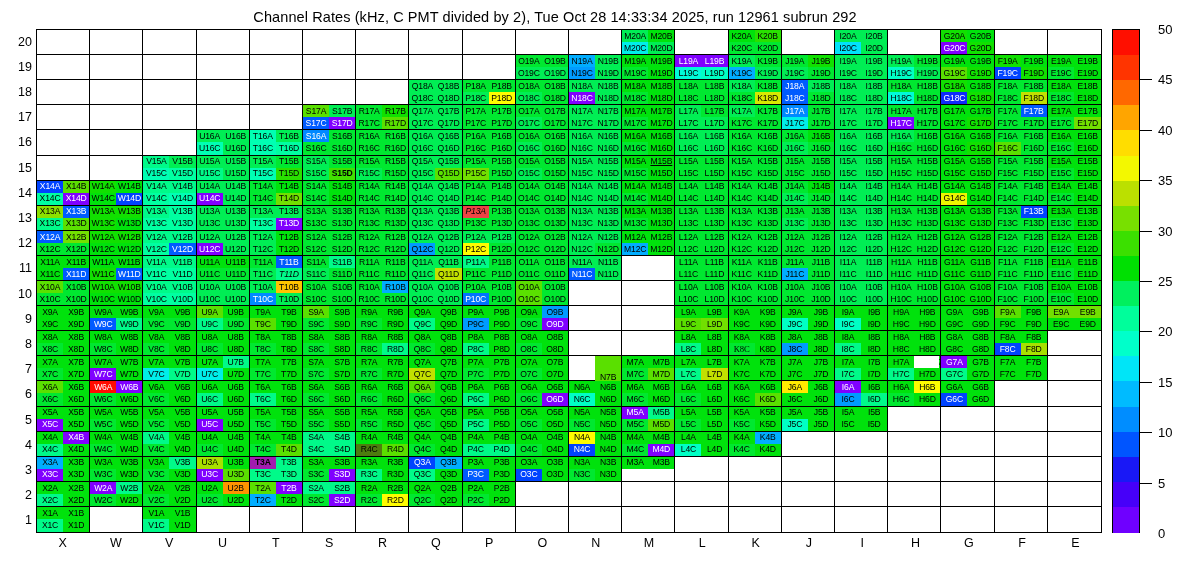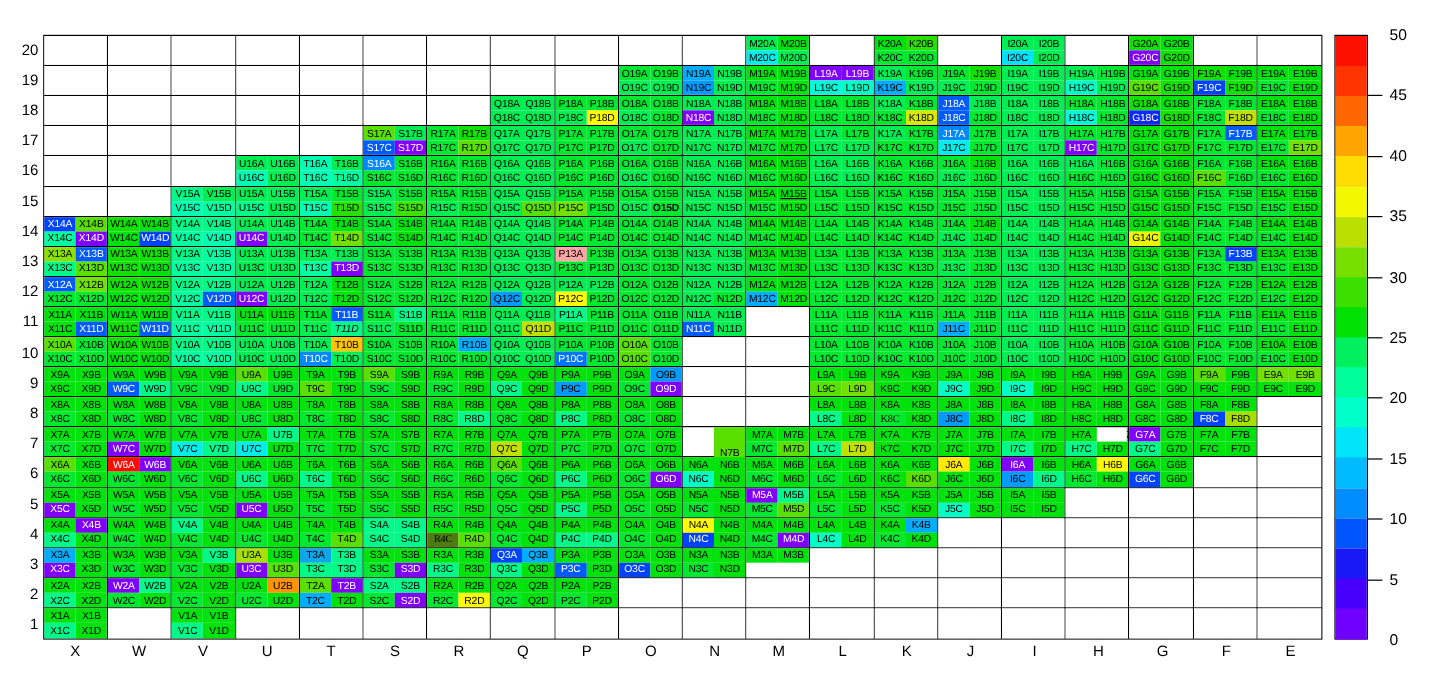--- a/index.html
+++ b/index.html
@@ -42,20 +42,21 @@
   .cbseg{position:absolute;left:0;width:100%;}
   #cbticks{position:absolute;left:1112px;top:29px;width:84px;height:504px;}
   .cbtick{position:absolute;left:28px;width:12px;height:1px;background:#000;}
   .cbtxt{position:absolute;left:46px;font-size:13px;transform:translateY(-50%);}
 </style>
 </head>
 <body>
 
 <div id="root">
 
+  <div id="title">Channel Rates (kHz, C PMT divided by 2), Tue Oct 28 14:33:34 2025, run 12961 subrun 292</div>
 
   <div id="yaxis">
       <div class="ylab" style="top: 12.6px;">20</div>
       <div class="ylab" style="top: 37.8px;">19</div>
       <div class="ylab" style="top: 63px;">18</div>
       <div class="ylab" style="top: 88.2px;">17</div>
       <div class="ylab" style="top: 113.4px;">16</div>
       <div class="ylab" style="top: 138.6px;">15</div>
       <div class="ylab" style="top: 163.8px;">14</div>
       <div class="ylab" style="top: 189px;">13</div>
@@ -913,21 +914,21 @@
             <div class="q" style="background: rgb(0, 232, 48); color: rgb(0, 0, 0);">T15B</div>
             <div class="q" style="background: rgb(0, 255, 179); color: rgb(0, 0, 0);">T15C</div>
             <div class="q" style="background: rgb(41, 224, 0); color: rgb(0, 0, 0);">T15D</div>
           </div>
         </div>
         <div class="bigcell">
           <div class="quads">
             <div class="q" style="background: rgb(0, 238, 84); color: rgb(0, 0, 0);">S15A</div>
             <div class="q" style="background: rgb(0, 232, 48); color: rgb(0, 0, 0);">S15B</div>
             <div class="q" style="background: rgb(0, 238, 84); color: rgb(0, 0, 0);">S15C</div>
-            <div class="q" style="background: rgb(65, 224, 0); color: rgb(0, 0, 0);">S15D</div>
+            <div class="q" style="background: rgb(65, 224, 0); color: rgb(0, 0, 0); font-weight: bold;">S15D</div>
           </div>
         </div>
         <div class="bigcell">
           <div class="quads">
             <div class="q" style="background: rgb(0, 232, 48); color: rgb(0, 0, 0);">R15A</div>
             <div class="q" style="background: rgb(0, 232, 48); color: rgb(0, 0, 0);">R15B</div>
             <div class="q" style="background: rgb(0, 238, 84); color: rgb(0, 0, 0);">R15C</div>
             <div class="q" style="background: rgb(0, 232, 48); color: rgb(0, 0, 0);">R15D</div>
           </div>
         </div>
@@ -945,21 +946,21 @@
             <div class="q" style="background: rgb(0, 232, 48); color: rgb(0, 0, 0);">P15B</div>
             <div class="q" style="background: rgb(114, 224, 0); color: rgb(0, 0, 0);">P15C</div>
             <div class="q" style="background: rgb(0, 232, 48); color: rgb(0, 0, 0);">P15D</div>
           </div>
         </div>
         <div class="bigcell">
           <div class="quads">
             <div class="q" style="background: rgb(0, 232, 48); color: rgb(0, 0, 0);">O15A</div>
             <div class="q" style="background: rgb(0, 232, 48); color: rgb(0, 0, 0);">O15B</div>
             <div class="q" style="background: rgb(0, 238, 84); color: rgb(0, 0, 0);">O15C</div>
-            <div class="q" style="background: rgb(0, 232, 48); color: rgb(0, 0, 0); font-weight: bold;">O15D</div>
+            <div class="q" style="background: rgb(0, 232, 48); color: rgb(0, 0, 0);">O15D</div>
           </div>
         </div>
         <div class="bigcell">
           <div class="quads">
             <div class="q" style="background: rgb(0, 238, 84); color: rgb(0, 0, 0);">N15A</div>
             <div class="q" style="background: rgb(0, 238, 84); color: rgb(0, 0, 0);">N15B</div>
             <div class="q" style="background: rgb(0, 238, 84); color: rgb(0, 0, 0);">N15C</div>
             <div class="q" style="background: rgb(0, 238, 84); color: rgb(0, 0, 0);">N15D</div>
           </div>
         </div>
@@ -1254,21 +1255,21 @@
         <div class="bigcell">
           <div class="quads">
             <div class="q" style="background: rgb(0, 238, 84); color: rgb(0, 0, 0);">Q13A</div>
             <div class="q" style="background: rgb(0, 238, 84); color: rgb(0, 0, 0);">Q13B</div>
             <div class="q" style="background: rgb(0, 238, 84); color: rgb(0, 0, 0);">Q13C</div>
             <div class="q" style="background: rgb(0, 238, 84); color: rgb(0, 0, 0);">Q13D</div>
           </div>
         </div>
         <div class="bigcell">
           <div class="quads">
-            <div class="q" style="background: #fca5a5; color: rgb(0, 0, 0);">P13A</div>
+            <div class="q" style="background: #ef4444; color: rgb(0, 0, 0); font-style: italic;">P13A</div>
             <div class="q" style="background: rgb(0, 232, 48); color: rgb(0, 0, 0);">P13B</div>
             <div class="q" style="background: rgb(0, 232, 48); color: rgb(0, 0, 0);">P13C</div>
             <div class="q" style="background: rgb(0, 232, 48); color: rgb(0, 0, 0);">P13D</div>
           </div>
         </div>
         <div class="bigcell">
           <div class="quads">
             <div class="q" style="background: rgb(0, 232, 48); color: rgb(0, 0, 0);">O13A</div>
             <div class="q" style="background: rgb(0, 232, 48); color: rgb(0, 0, 0);">O13B</div>
             <div class="q" style="background: rgb(0, 232, 48); color: rgb(0, 0, 0);">O13C</div>
@@ -2680,21 +2681,21 @@
             <div class="q" style="background: rgb(0, 250, 137); color: rgb(0, 0, 0);">S4A</div>
             <div class="q" style="background: rgb(0, 250, 137); color: rgb(0, 0, 0);">S4B</div>
             <div class="q" style="background: rgb(0, 250, 137); color: rgb(0, 0, 0);">S4C</div>
             <div class="q" style="background: rgb(0, 250, 137); color: rgb(0, 0, 0);">S4D</div>
           </div>
         </div>
         <div class="bigcell">
           <div class="quads">
             <div class="q" style="background: rgb(0, 226, 12); color: rgb(0, 0, 0);">R4A</div>
             <div class="q" style="background: rgb(0, 226, 12); color: rgb(0, 0, 0);">R4B</div>
-            <div class="q" style="background: #4d7c0f; color: rgb(0, 0, 0); font-family: Liberation Serif, serif;">R4C</div>
+            <div class="q" style="background: #4d7c0f; color: rgb(0, 0, 0);">R4C</div>
             <div class="q" style="background: rgb(90, 224, 0); color: rgb(0, 0, 0);">R4D</div>
           </div>
         </div>
         <div class="bigcell">
           <div class="quads">
             <div class="q" style="background: rgb(0, 226, 12); color: rgb(0, 0, 0);">Q4A</div>
             <div class="q" style="background: rgb(0, 226, 12); color: rgb(0, 0, 0);">Q4B</div>
             <div class="q" style="background: rgb(0, 232, 48); color: rgb(0, 0, 0);">Q4C</div>
             <div class="q" style="background: rgb(0, 226, 12); color: rgb(0, 0, 0);">Q4D</div>
           </div>
@@ -2822,21 +2823,21 @@
         <div class="bigcell">
           <div class="quads">
             <div class="q" style="background: rgb(167, 224, 0); color: rgb(0, 0, 0);">U3A</div>
             <div class="q" style="background: rgb(0, 226, 12); color: rgb(0, 0, 0);">U3B</div>
             <div class="q" style="background: rgb(128, 0, 255); color: rgb(255, 255, 255);">U3C</div>
             <div class="q" style="background: rgb(90, 224, 0); color: rgb(0, 0, 0);">U3D</div>
           </div>
         </div>
         <div class="bigcell">
           <div class="quads">
-            <div class="q" style="background: #0ea5e9; color: rgb(0, 0, 0);">T3A</div>
+            <div class="q" style="background: #a21caf; color: rgb(0, 0, 0); font-weight: bold;">T3A</div>
             <div class="q" style="background: rgb(0, 250, 137); color: rgb(0, 0, 0);">T3B</div>
             <div class="q" style="background: rgb(0, 250, 137); color: rgb(0, 0, 0);">T3C</div>
             <div class="q" style="background: rgb(0, 250, 137); color: rgb(0, 0, 0);">T3D</div>
           </div>
         </div>
         <div class="bigcell">
           <div class="quads">
             <div class="q" style="background: rgb(0, 226, 12); color: rgb(0, 0, 0);">S3A</div>
             <div class="q" style="background: rgb(0, 226, 12); color: rgb(0, 0, 0);">S3B</div>
             <div class="q" style="background: rgb(0, 232, 48); color: rgb(0, 0, 0);">S3C</div>

